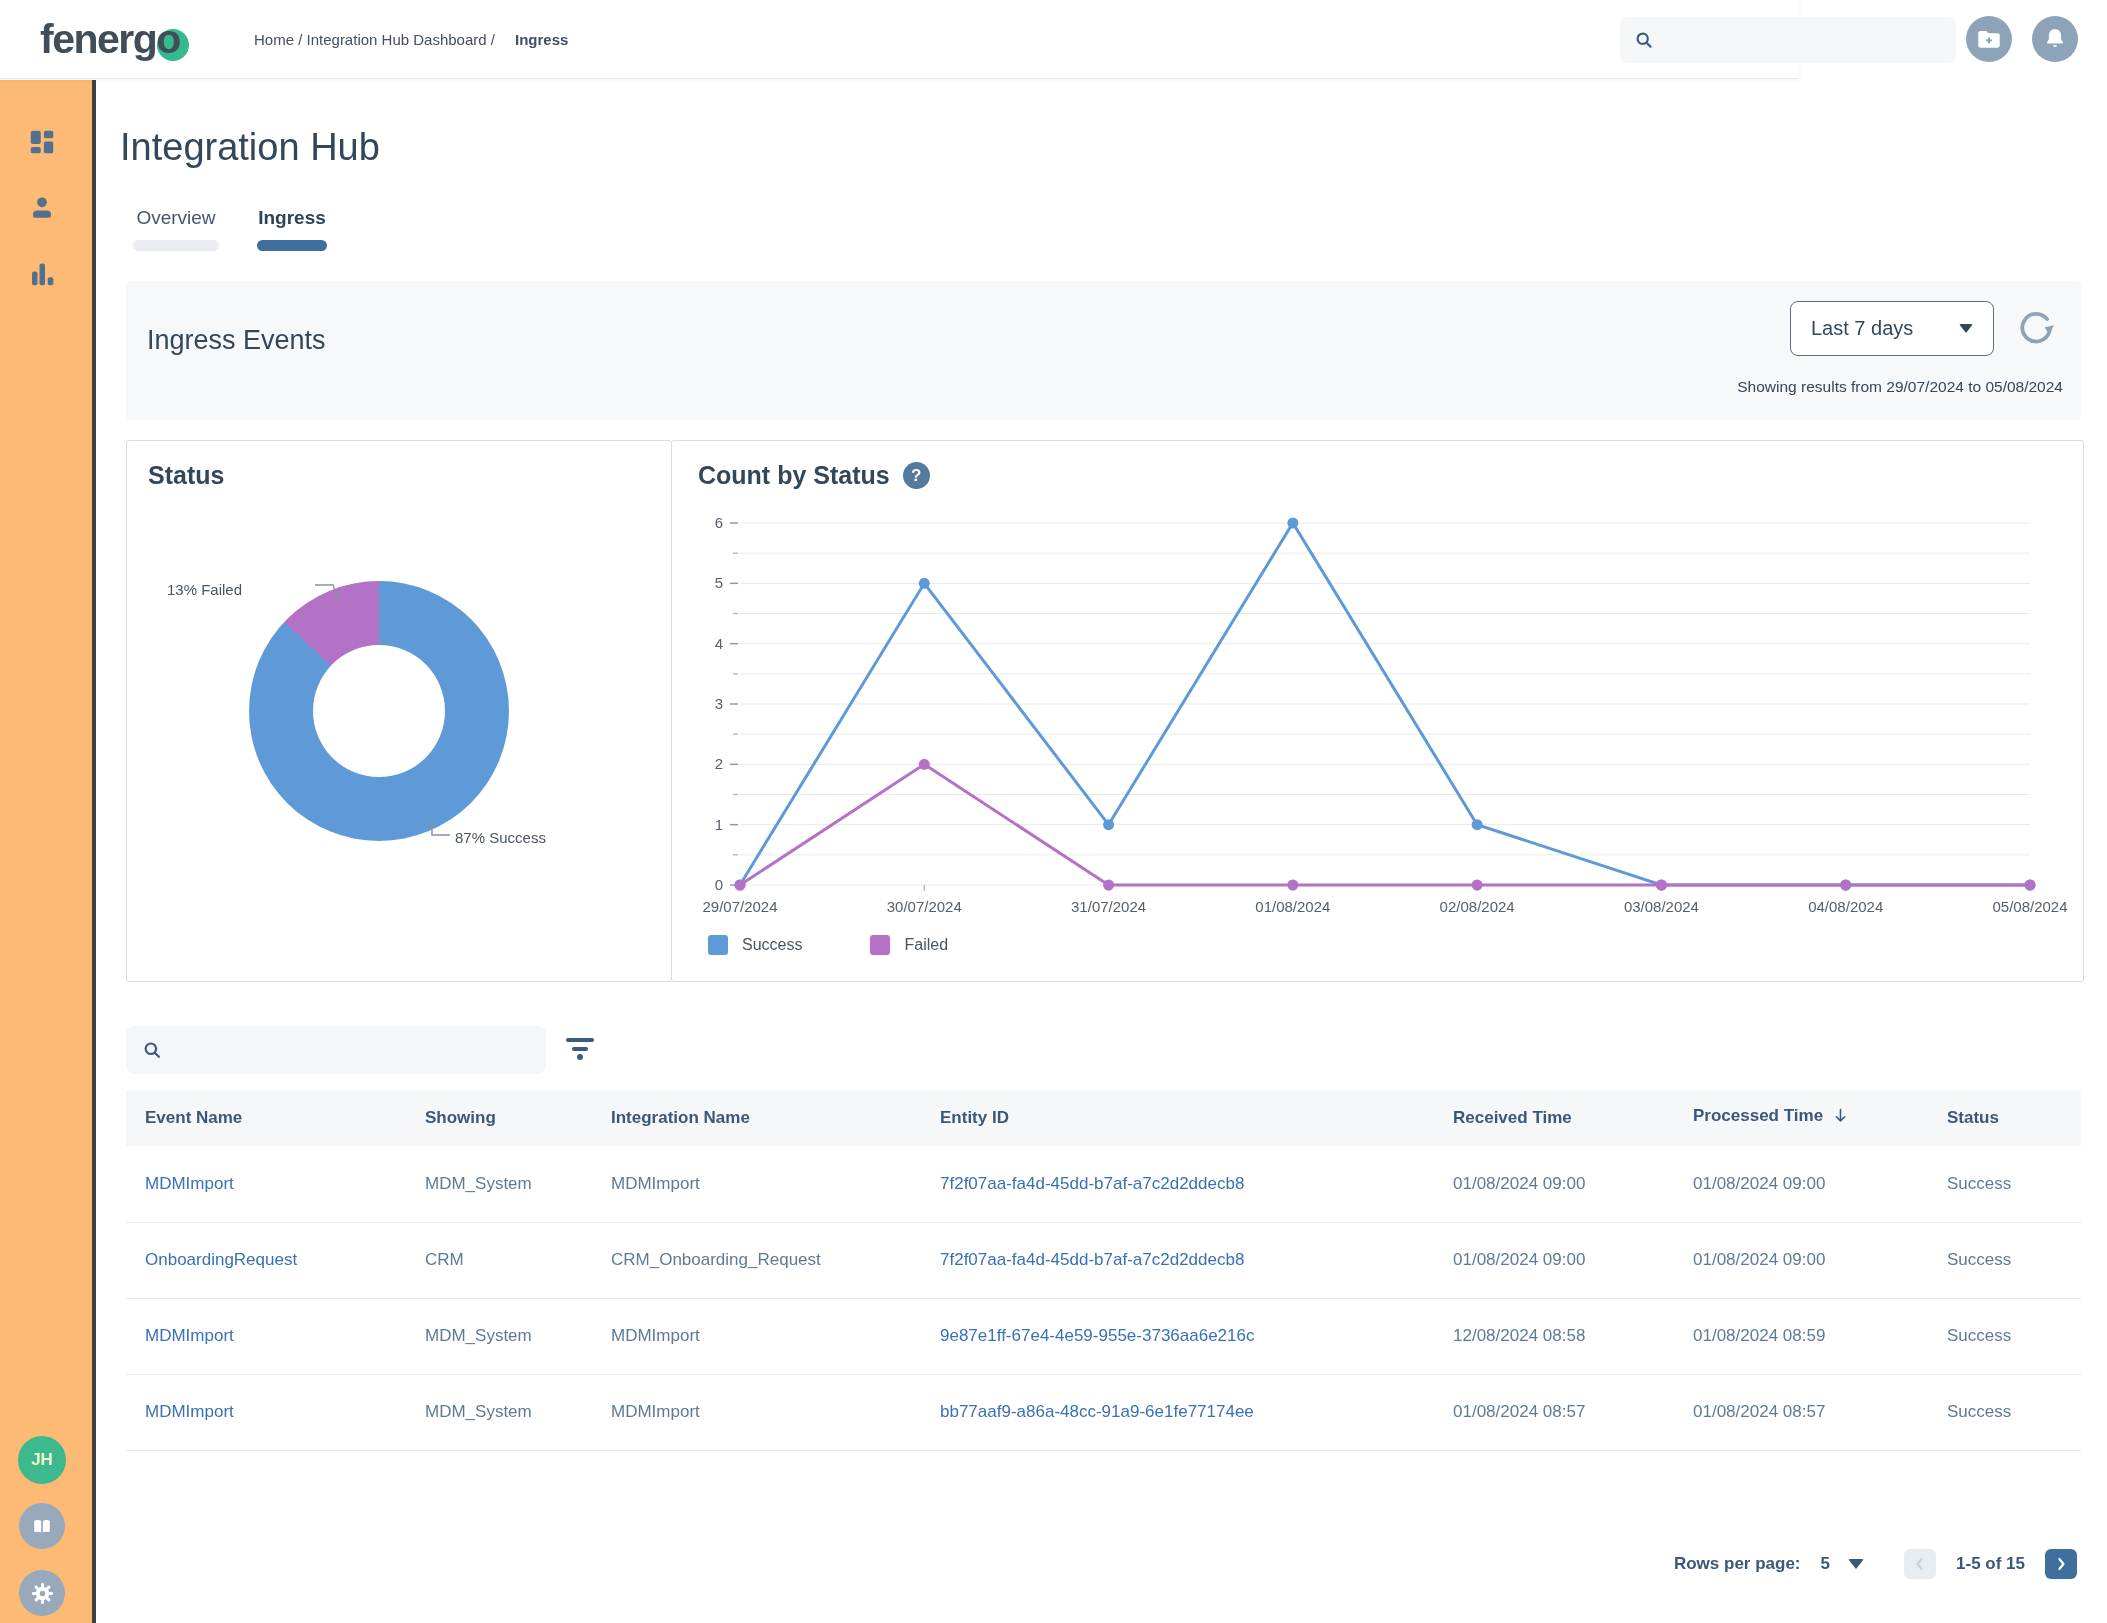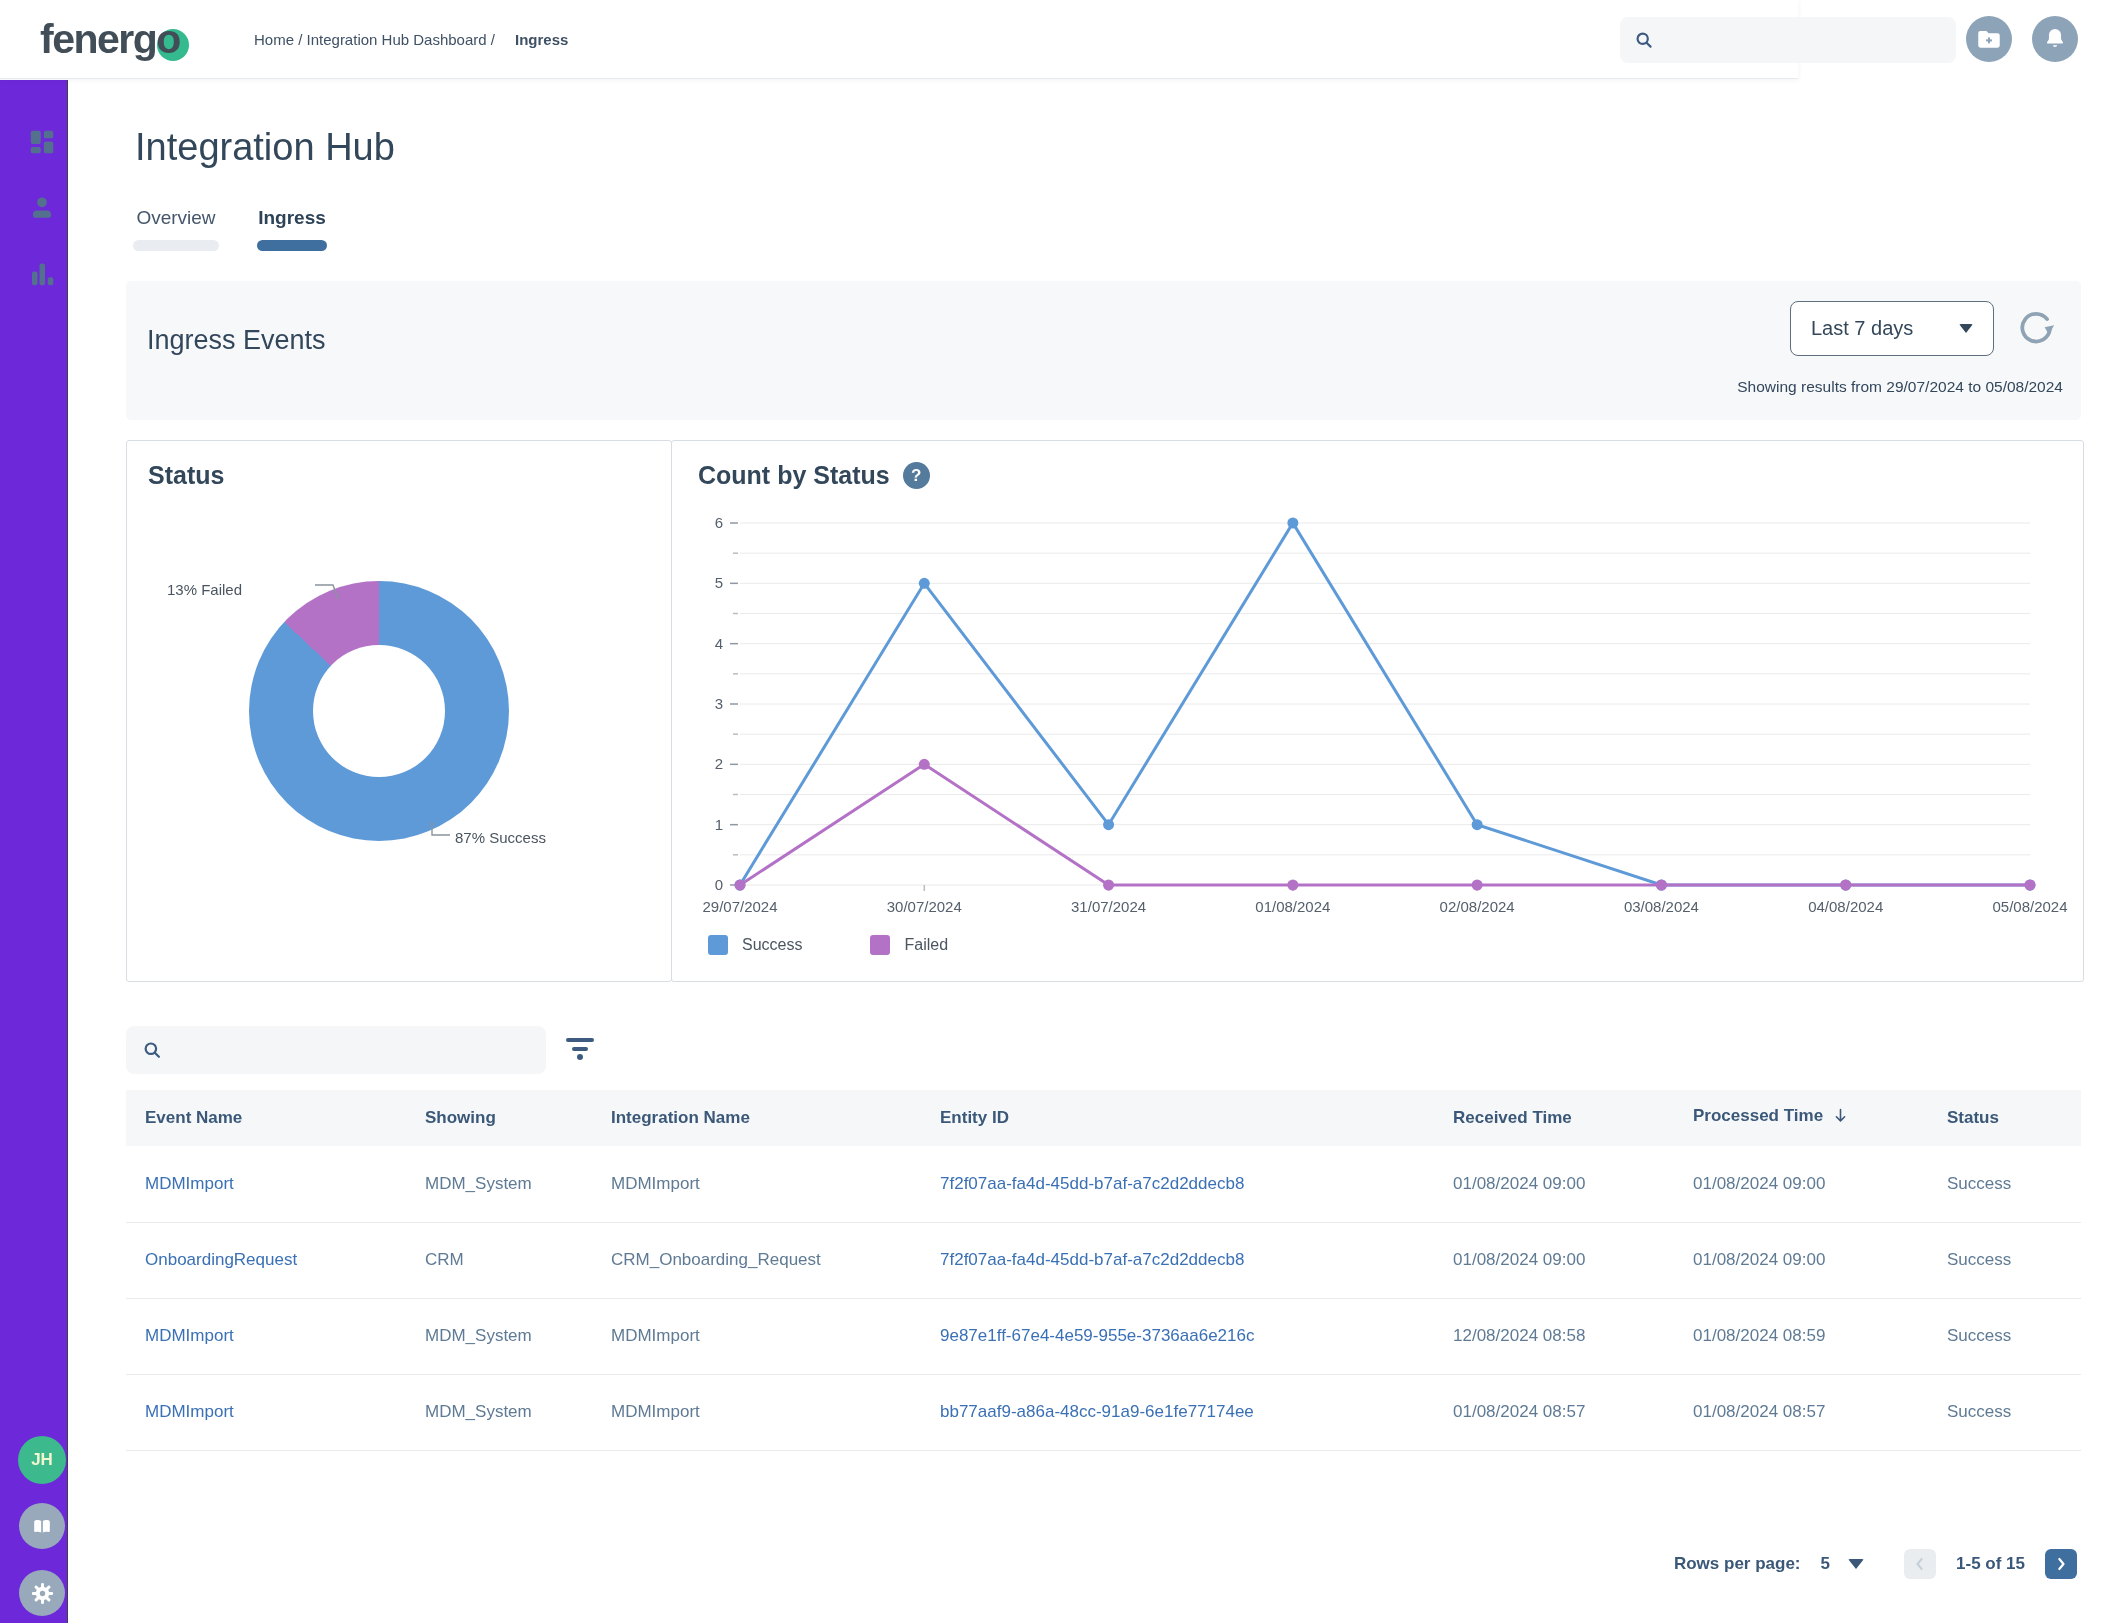--- a/index.html
+++ b/index.html
@@ -14,27 +14,27 @@
   .logo-dot { width:32px; height:32px; border-radius:50%; background:#35b98e; margin-left:-23px; margin-top:10px; position:relative; z-index:1; }
   .breadcrumb { position:absolute; left:254px; top:0; height:79px; display:flex; align-items:center; gap:20px; font-size:15px; color:#3f5165; }
   .breadcrumb b { font-weight:700; }
   .topsearch { position:absolute; left:1620px; top:17px; width:336px; height:46px; background:#f4f6f8; border-radius:8px; display:flex; align-items:center; padding:0 14px; }
   .topsearch input { border:none; outline:none; background:transparent; font-size:16px; color:#33475b; width:100%; margin-left:10px; font-family:inherit; }
   .circle-btn { position:absolute; top:16px; width:46px; height:46px; border-radius:50%; background:#8ca3b8; display:flex; align-items:center; justify-content:center; cursor:pointer; }
   .circle-btn.folder { left:1966px; }
   .circle-btn.bell { left:2032px; }
 
   
-  .sidebar { position:absolute; left:0; top:80px; width:68px; height:1543px; background:#6d28d9; border-right:1px solid #404040; }
+  .sidebar { position:absolute; left:0; top:80px; width:96px; height:1543px; background:#fdba74; border-right:4px solid #404040; }
   .side-icon { position:absolute; left:27px; width:30px; height:30px; cursor:pointer; }
   .avatar { position:absolute; left:18px; top:1356px; width:48px; height:48px; border-radius:50%; background:#3cb98d; color:#f2f7cf; font-size:17px; font-weight:700; display:flex; align-items:center; justify-content:center; cursor:pointer; }
   .side-circle { position:absolute; left:19px; width:46px; height:46px; border-radius:50%; background:#97a9ba; display:flex; align-items:center; justify-content:center; cursor:pointer; }
 
   
-  .page-title { position:absolute; left:135px; top:126px; font-size:38px; font-weight:500; color:#33475b; }
+  .page-title { position:absolute; left:120px; top:126px; font-size:38px; font-weight:500; color:#33475b; }
   .tabs { position:absolute; left:133px; top:207px; display:flex; gap:38px; }
   .tab { cursor:pointer; }
   .tab .lbl { font-size:19px; color:#44566b; display:block; text-align:center; }
   .tab.active .lbl { font-weight:700; color:#2e4358; }
   .tab .pill { height:11px; border-radius:6px; background:#e9edf1; margin-top:11px; }
   .tab.inactive .pill { width:86px; }
   .tab.active .pill { width:70px; background:#3f6f9e; }
 
   
   .panel { position:absolute; left:126px; top:281px; width:1955px; height:139px; background:#f7f8fa; border-radius:5px; }

